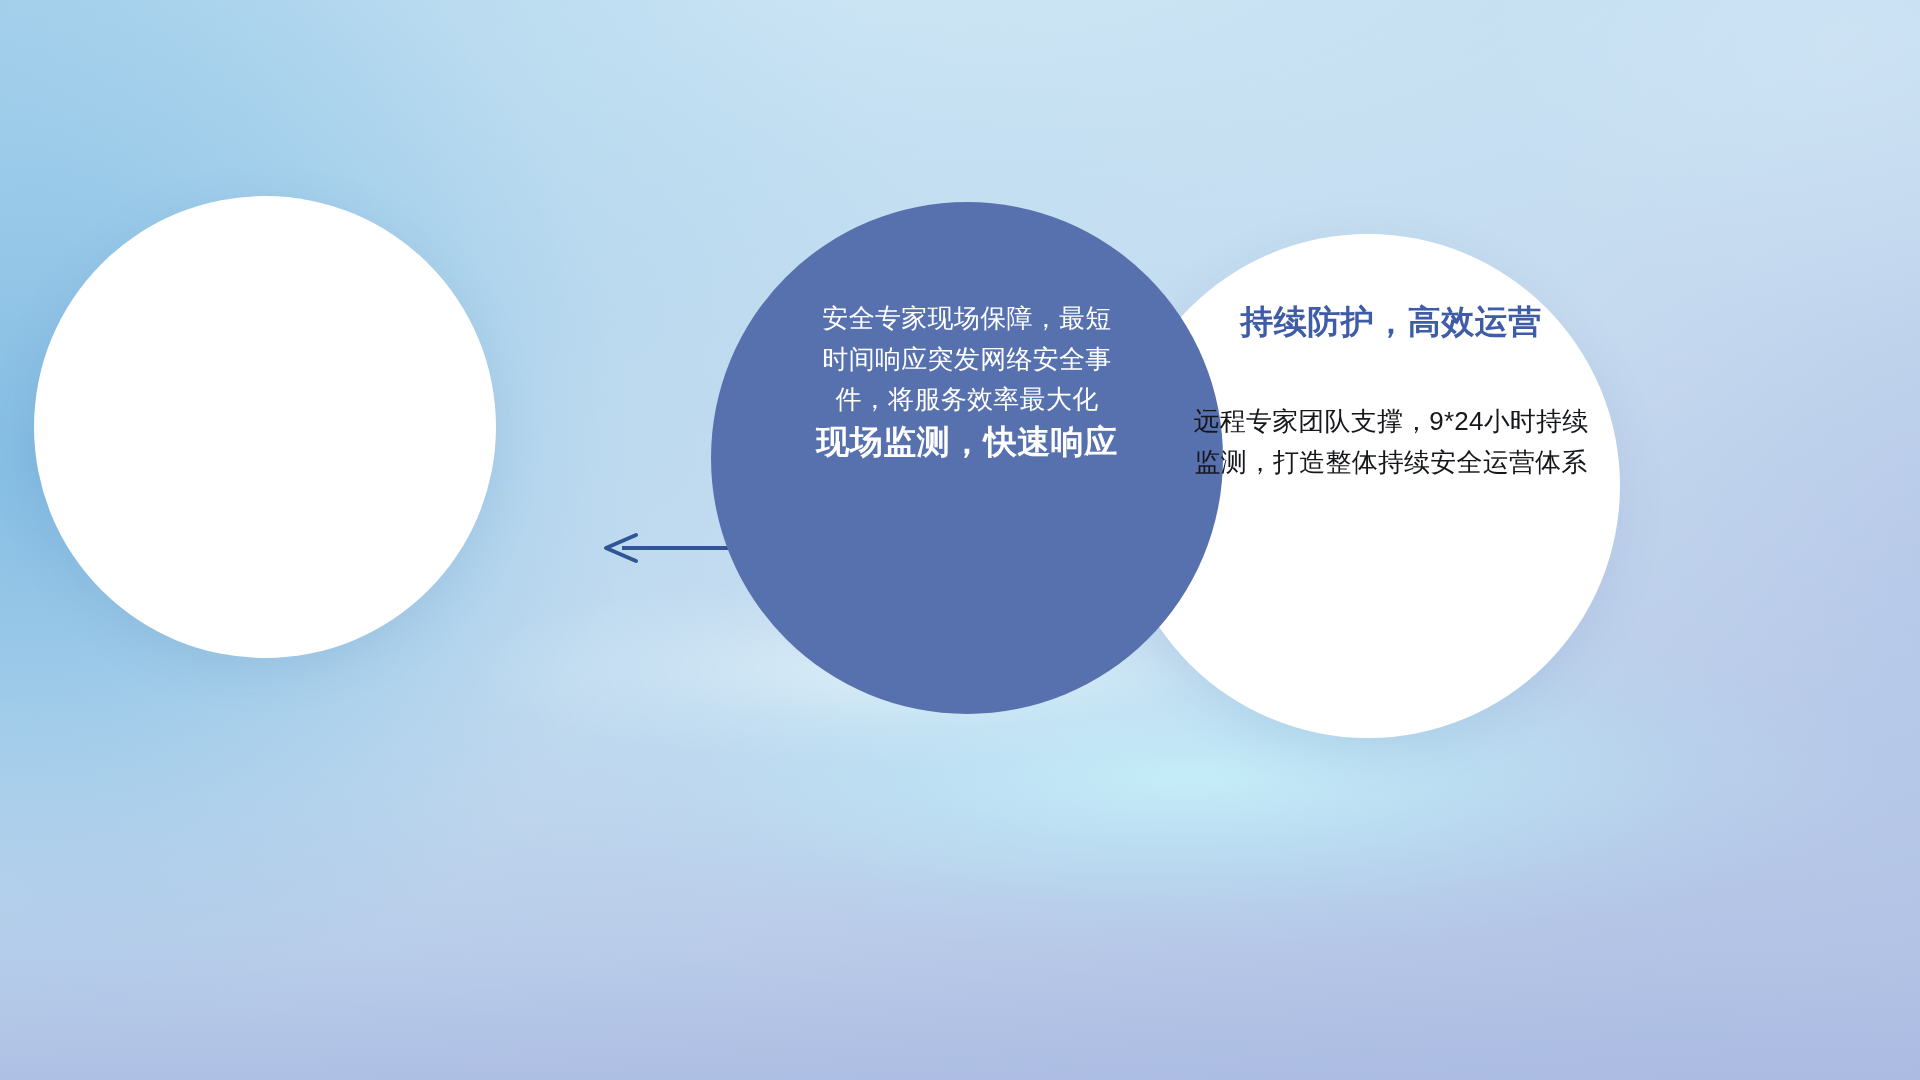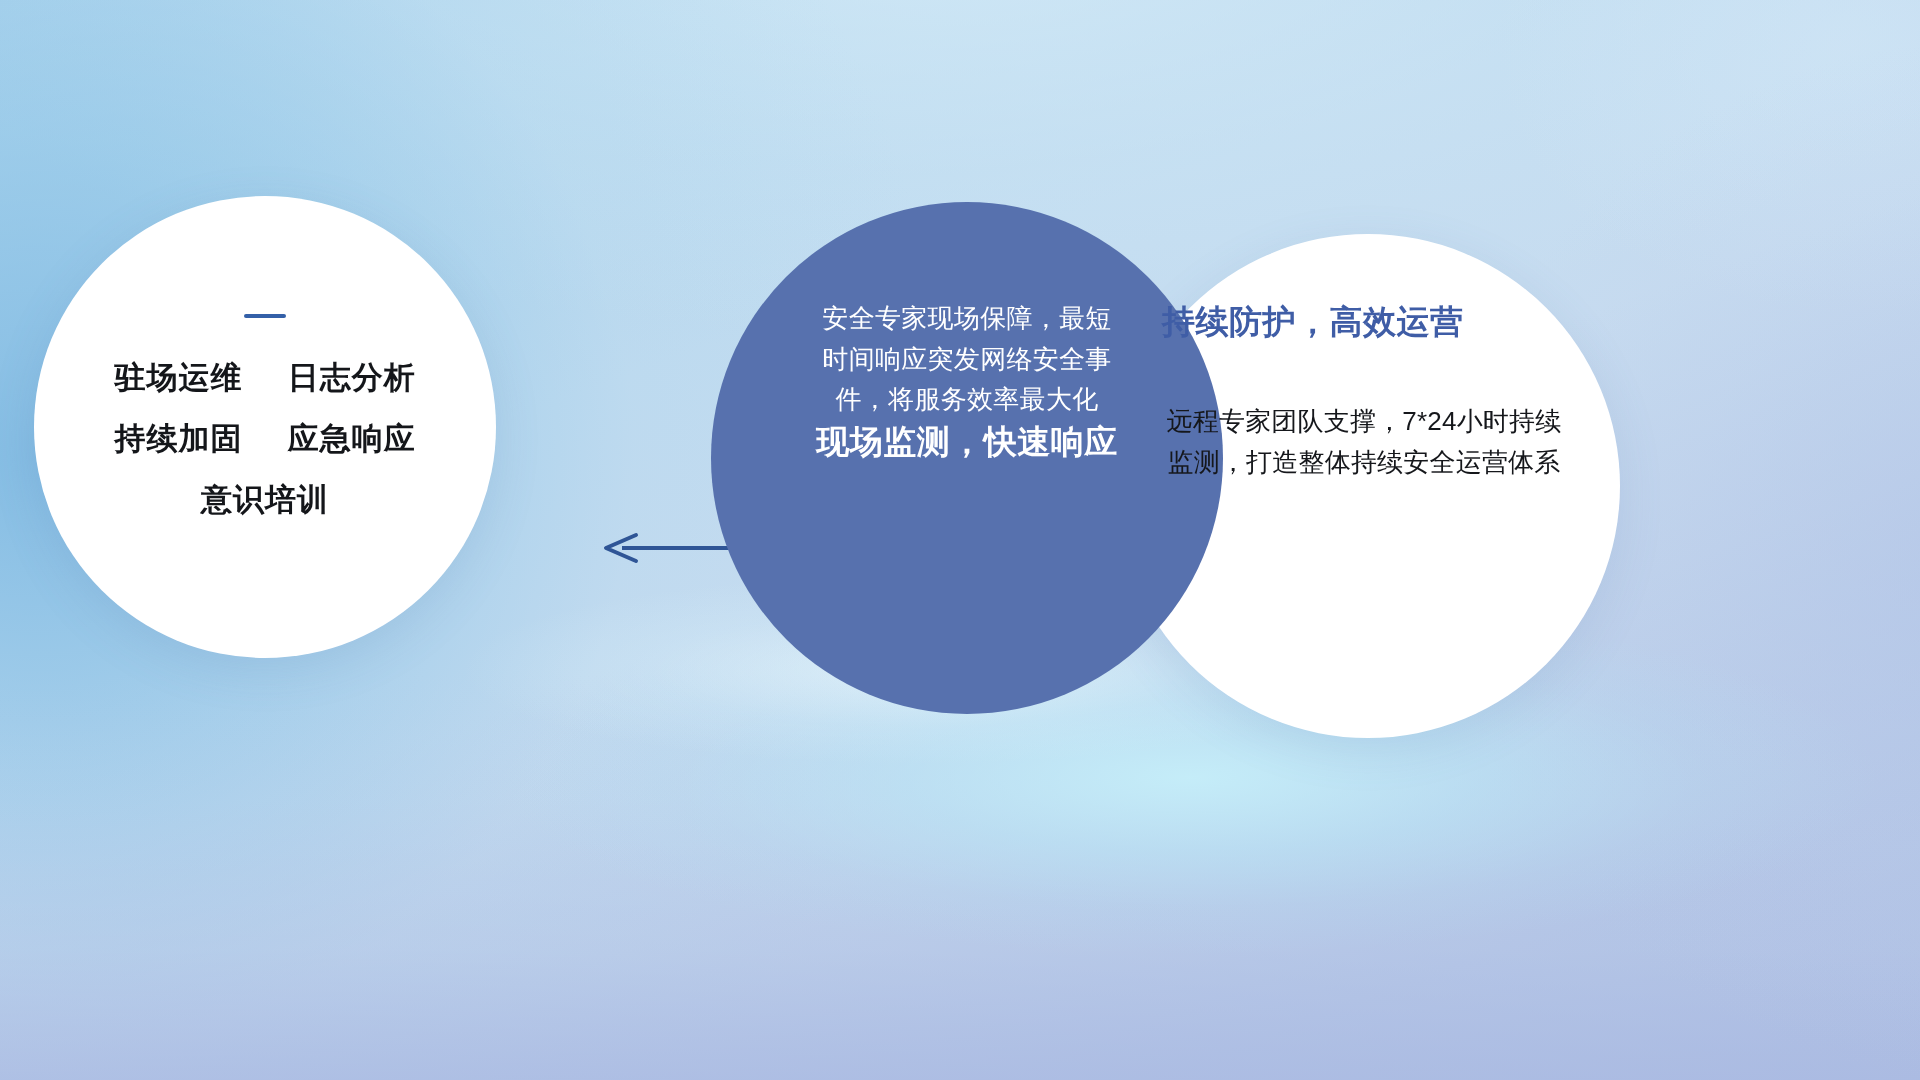--- a/index.html
+++ b/index.html
@@ -186,20 +186,21 @@
   #right-content {
     position: absolute;
     left: 1116px;
     top: 234px;
     width: 504px;
     height: 504px;
     z-index: 6;
     box-sizing: border-box;
     display: flex;
     flex-direction: column;
+    align-items: center;
     padding-top: 66px;
     padding-left: 46px;
   }
   #right-title {
     color: #3f5da6;
     font-weight: bold;
     font-size: 33px;
     letter-spacing: 0.5px;
     white-space: nowrap;
     margin-bottom: 56px;
@@ -239,40 +240,24 @@
 
   <svg id="arrow" viewBox="0 0 300 40">
     <line x1="298" y1="20" x2="26" y2="20" stroke="#2f5596" stroke-width="4"></line>
     <polyline points="40,7 10,20 40,33" fill="none" stroke="#2f5596" stroke-width="4" stroke-linecap="round" stroke-linejoin="round"></polyline>
   </svg>
 
   <div class="circle" id="circle-left"></div>
   <div class="circle" id="circle-right"></div>
   <div class="circle" id="circle-mid"></div>
 
-  <div id="left-content">
-    <div id="left-divider"></div>
-    <div class="left-line">
-      <span>驻场运维</span>
-      <span class="left-gap"></span>
-      <span>日志分析</span>
-    </div>
-    <div class="left-line">
-      <span>持续加固</span>
-      <span class="left-gap"></span>
-      <span>应急响应</span>
-    </div>
-    <div class="left-line">
-      <span>意识培训</span>
-    </div>
-  </div>
 
   <div id="mid-content">
     <div id="mid-body">安全专家现场保障，最短时间响应突发网络安全事件，将服务效率最大化</div>
     <div id="mid-title">现场监测，快速响应</div>
   </div>
 
   <div id="right-content">
     <div id="right-title">持续防护，高效运营</div>
-    <div id="right-body">远程专家团队支撑，7*24小时持续监测，打造整体持续安全运营体系</div>
+    <div id="right-body">远程专家团队支撑，9*24小时持续监测，打造整体持续安全运营体系</div>
   </div>
 
 </div>
 
 </body></html>

